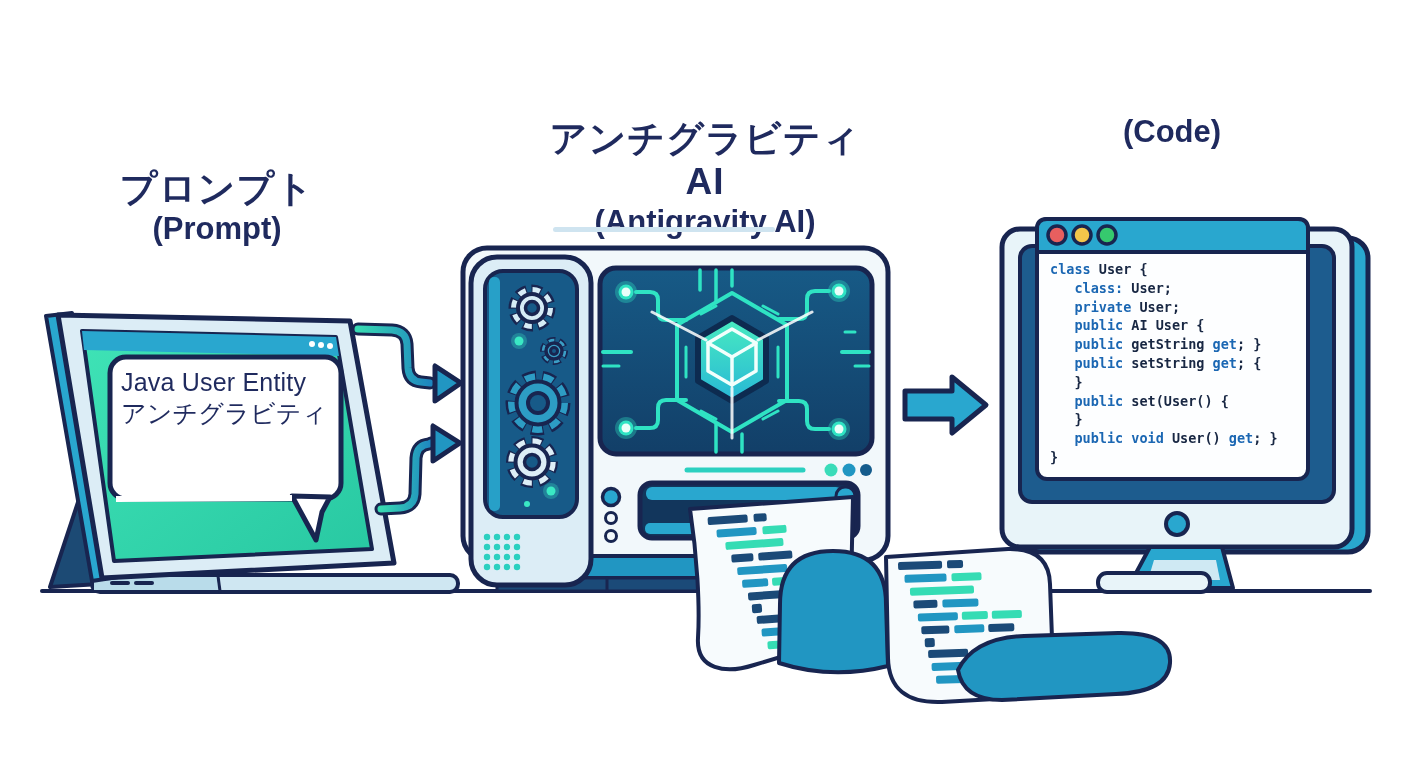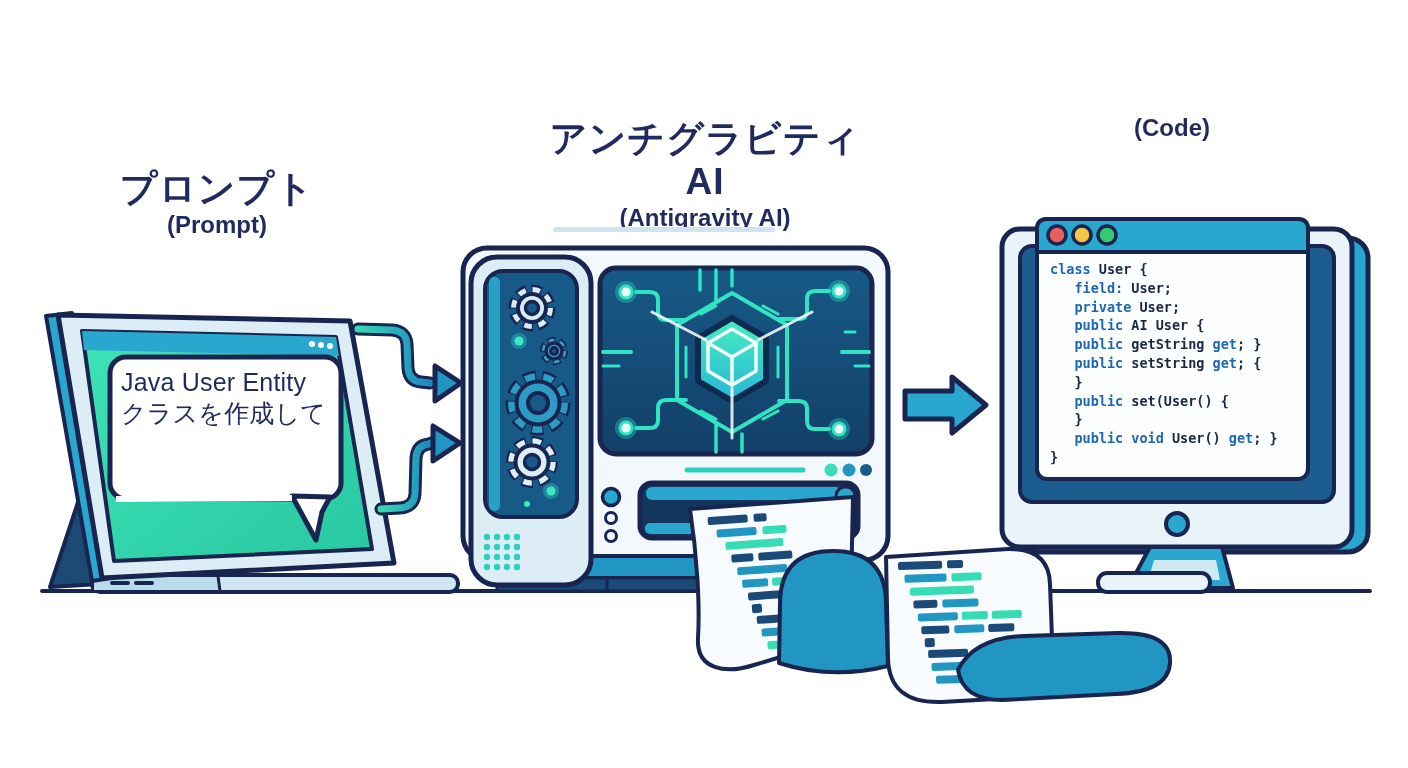--- a/index.html
+++ b/index.html
@@ -9,21 +9,21 @@
     --kw-blue:#1b67b3; --code-ink:#182743; --underline-blue:#cfe4f0;
     --red:#e85f5f; --yellow:#f3c64a; --green:#36c96e; --paper:#f7fbfd;
     --stand-dark:#1c4a74; --base-light:#cfe7f2; --base-mid:#b9dcea; --glow:#3ae8c4;
   }
   html,body{margin:0;padding:0;background:#fff;}
   .scene{position:relative;width:1408px;height:768px;background:#fff;overflow:hidden;
          font-family:"Liberation Sans","DejaVu Sans",sans-serif;}
   .scene svg{position:absolute;left:0;top:0;}
   .title{position:absolute;text-align:center;color:var(--title-navy);font-weight:800;line-height:1.16;}
   .title .ja{font-size:37px;letter-spacing:1px;}
-  .title .en{font-size:24px;}
+  .title .en{font-size:31px;}
   .underline{position:absolute;background:var(--underline-blue);border-radius:3px;}
   .bubble-text{position:absolute;left:121px;top:367px;width:215px;color:var(--title-navy);
                font-weight:400;font-size:25px;line-height:31px;letter-spacing:0.2px;}
   .code-overlay{position:absolute;left:1050px;top:261px;width:256px;
                 font-family:"DejaVu Sans Mono","Liberation Mono",monospace;
                 font-size:13.5px;font-weight:bold;}
   .code-line{height:18.8px;white-space:pre;}
   .tok-kw{color:var(--kw-blue);}
   .tok-pl{color:var(--code-ink);}
   .ln{stroke:var(--ink);stroke-linejoin:round;stroke-linecap:round;}
@@ -313,26 +313,26 @@
           <rect x="934" y="675" width="30" height="8" rx="2" style="fill:var(--teal)"></rect>
             <rect x="968" y="675" width="20" height="8" rx="2" style="fill:var(--mint)"></rect>
         </g>
       </g>
       <path class="ln" d="M958,670 Q974,638 1024,636 L1118,633 Q1172,632 1170,663 Q1168,692 1116,694 L1002,700 Q963,700 958,670 Z" style="fill:var(--teal)" stroke-width="4"></path>
     </g>
   </svg>
 
   <div class="bubble-text">
     <div>Java User Entity</div>
-    <div>クラスを作成して</div>
+    <div>アンチグラビティ</div>
   </div>
 
   <div class="code-overlay" id="code-lines">
       <div class="code-line"><span class="tok-kw">class</span><span class="tok-pl"> User {</span></div>
-      <div class="code-line"><span class="tok-pl">   </span><span class="tok-kw">field:</span><span class="tok-pl"> User;</span></div>
+      <div class="code-line"><span class="tok-pl">   </span><span class="tok-kw">class:</span><span class="tok-pl"> User;</span></div>
       <div class="code-line"><span class="tok-pl">   </span><span class="tok-kw">private</span><span class="tok-pl"> User;</span></div>
       <div class="code-line"><span class="tok-pl">   </span><span class="tok-kw">public</span><span class="tok-pl"> AI User {</span></div>
       <div class="code-line"><span class="tok-pl">   </span><span class="tok-kw">public</span><span class="tok-pl"> getString </span><span class="tok-kw">get</span><span class="tok-pl">; }</span></div>
       <div class="code-line"><span class="tok-pl">   </span><span class="tok-kw">public</span><span class="tok-pl"> setString </span><span class="tok-kw">get</span><span class="tok-pl">; {</span></div>
       <div class="code-line"><span class="tok-pl">   }</span></div>
       <div class="code-line"><span class="tok-pl">   </span><span class="tok-kw">public</span><span class="tok-pl"> set(User() {</span></div>
       <div class="code-line"><span class="tok-pl">   }</span></div>
       <div class="code-line"><span class="tok-pl">   </span><span class="tok-kw">public</span><span class="tok-pl"> </span><span class="tok-kw">void</span><span class="tok-pl"> User() </span><span class="tok-kw">get</span><span class="tok-pl">; }</span></div>
       <div class="code-line"><span class="tok-pl">}</span></div>
     </div>

